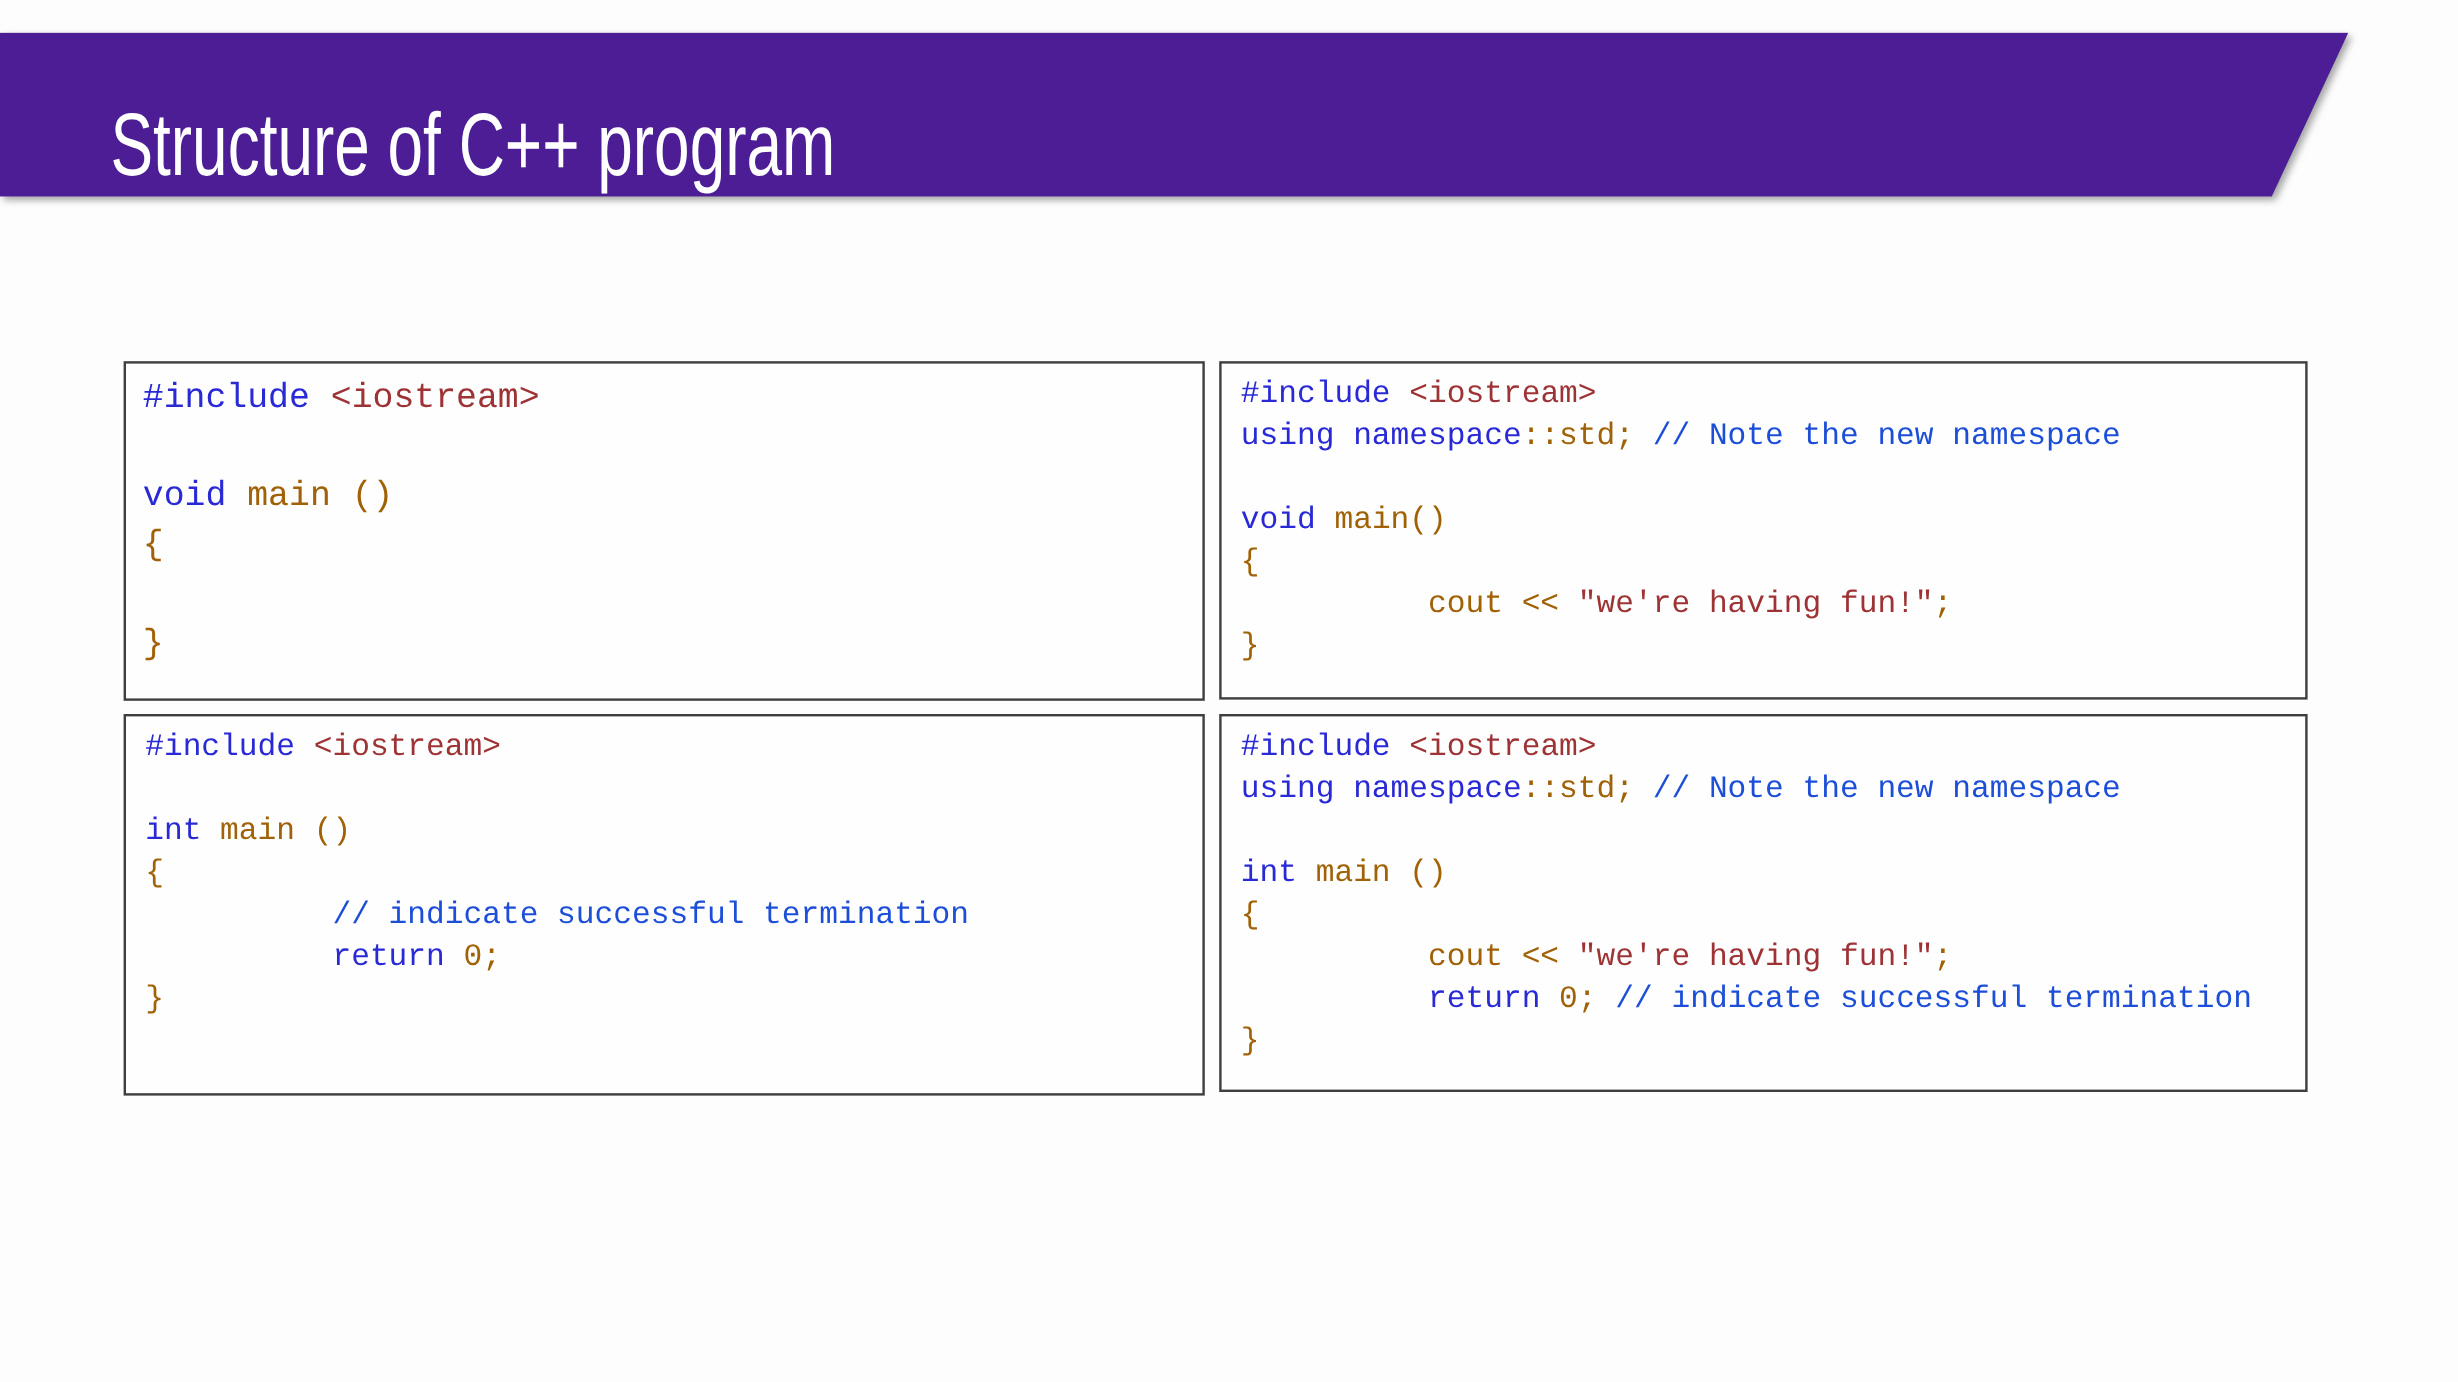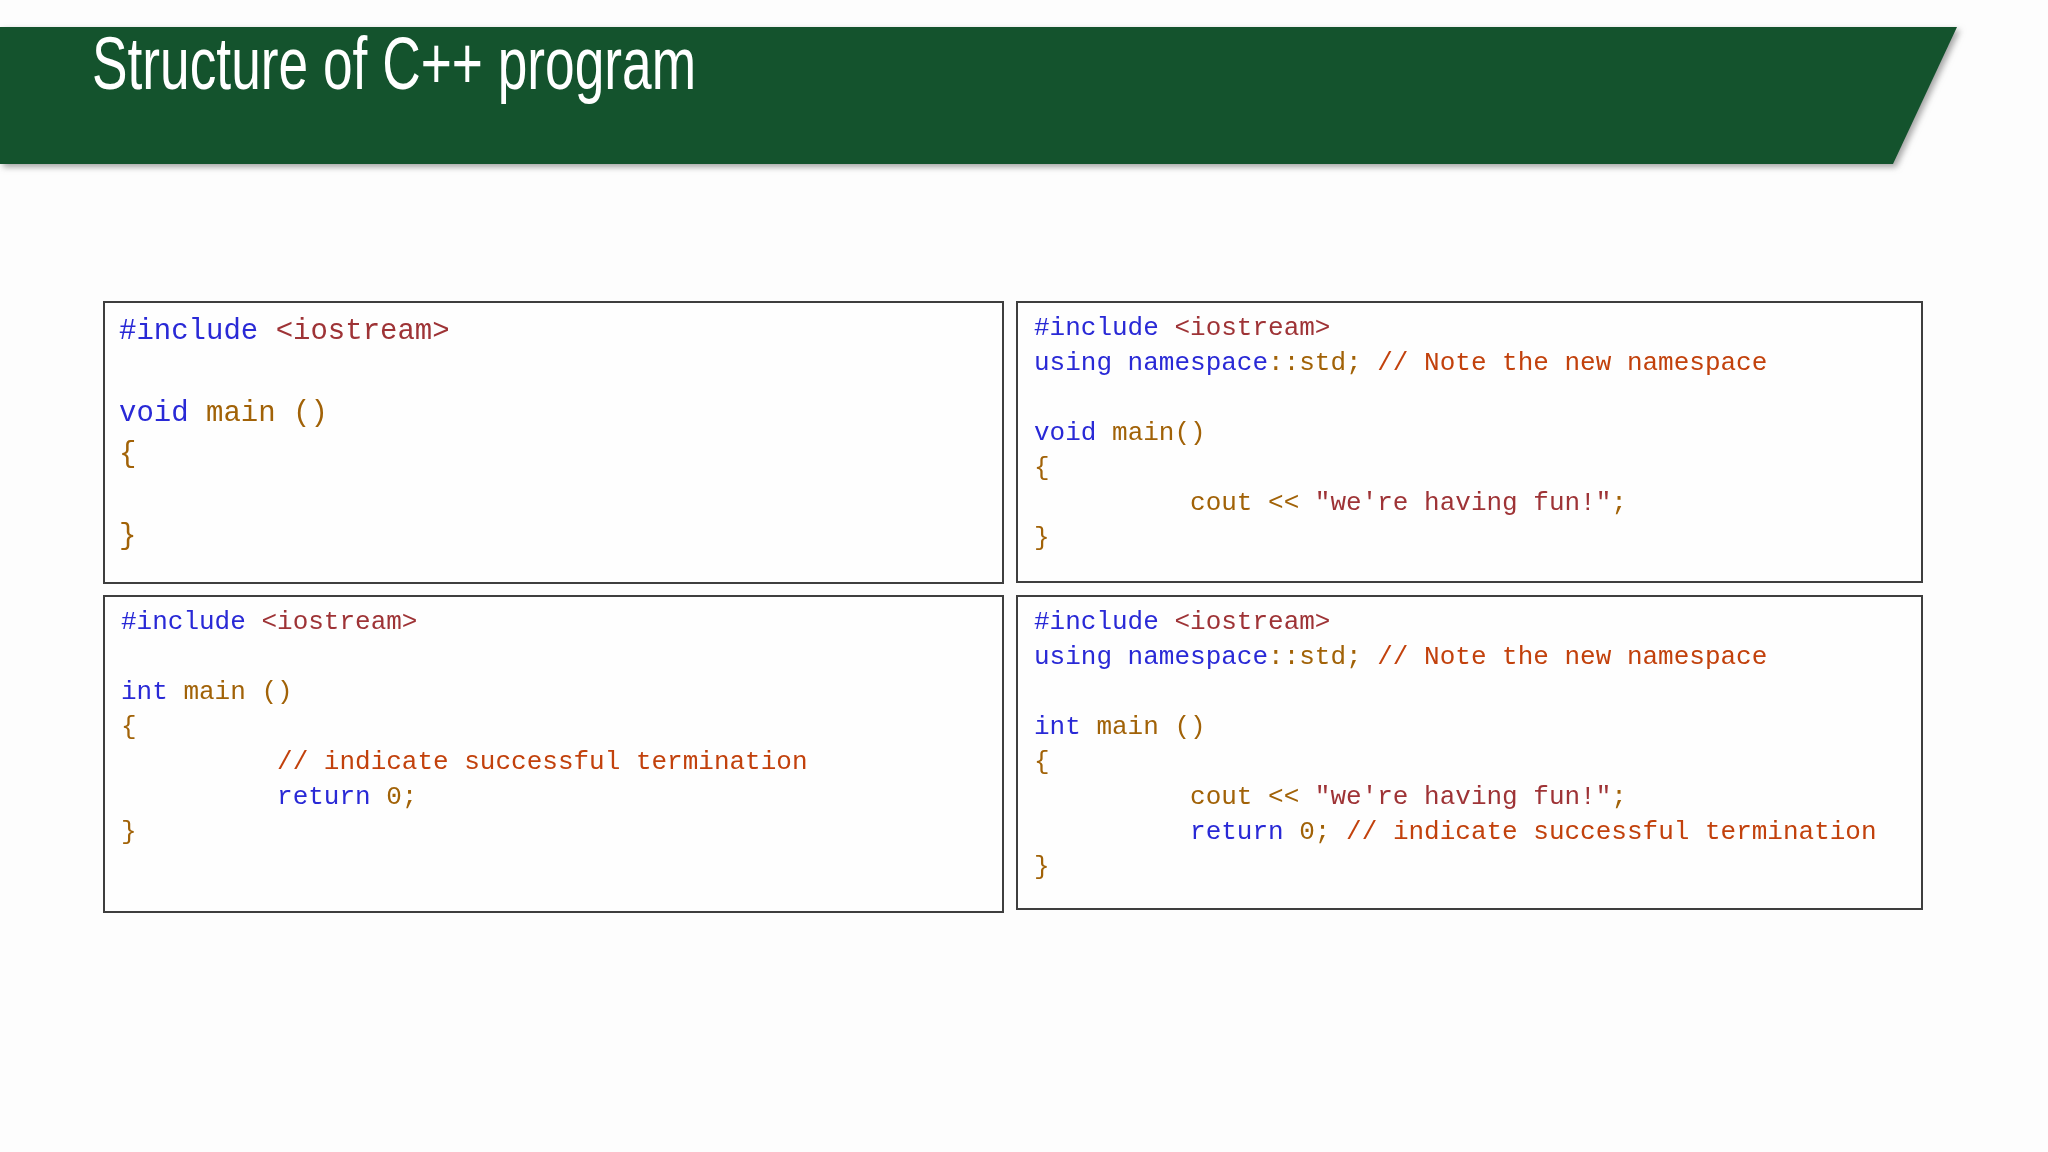--- a/index.html
+++ b/index.html
@@ -10,23 +10,23 @@
   }
   .slide{
     position:relative;width:2048px;height:1152px;background:#fdfdfd;overflow:hidden;
   }
   
   .banner-wrap{
     position:absolute;left:0;top:27px;
     filter:drop-shadow(3px 3px 3px rgba(90,90,90,0.55));
   }
   .banner{
-    width:1957px;height:137px;background:#14532d;
+    width:1957px;height:137px;background:#4c1d95;
     clip-path:polygon(0 0,1957px 0,1893px 137px,0 137px);
-    display:flex;align-items:flex-start;
+    display:flex;align-items:flex-end;
   }
   .slide-title{
     margin:0 0 6px 92px;
     color:#ffffff;font-size:74px;font-weight:400;line-height:1;
     white-space:nowrap;
     transform:scaleX(0.72);transform-origin:0 50%;
   }
   
   .code-box{
     position:absolute;background:#fefefe;border:2px solid #3e3e3e;
@@ -38,21 +38,21 @@
   #box-3{left:1016px;top:595px;width:907px;height:315px;}
   .code{
     margin:0;color:#1f1f1f;white-space:pre;
     font-family:"Liberation Mono","DejaVu Sans Mono",monospace;
   }
   .code-lg{padding:8px 8px 0 14px;font-size:29px;line-height:41px;}
   .code-sm{padding:8px 8px 0 16px;font-size:26px;line-height:35px;}
   .code-line{white-space:pre;}
   .tok-kw{color:#2929d6;}
   .tok-str{color:#9e3336;}
-  .tok-com{color:#c2410c;}
+  .tok-com{color:#1d4ed8;}
   .tok-p{color:#a16207;}
 </style>
 </head>
 <body>
 
 <div class="slide">
 
   <div class="banner-wrap">
     <div class="banner">
       <h1 class="slide-title">Structure of C++ program</h1>

